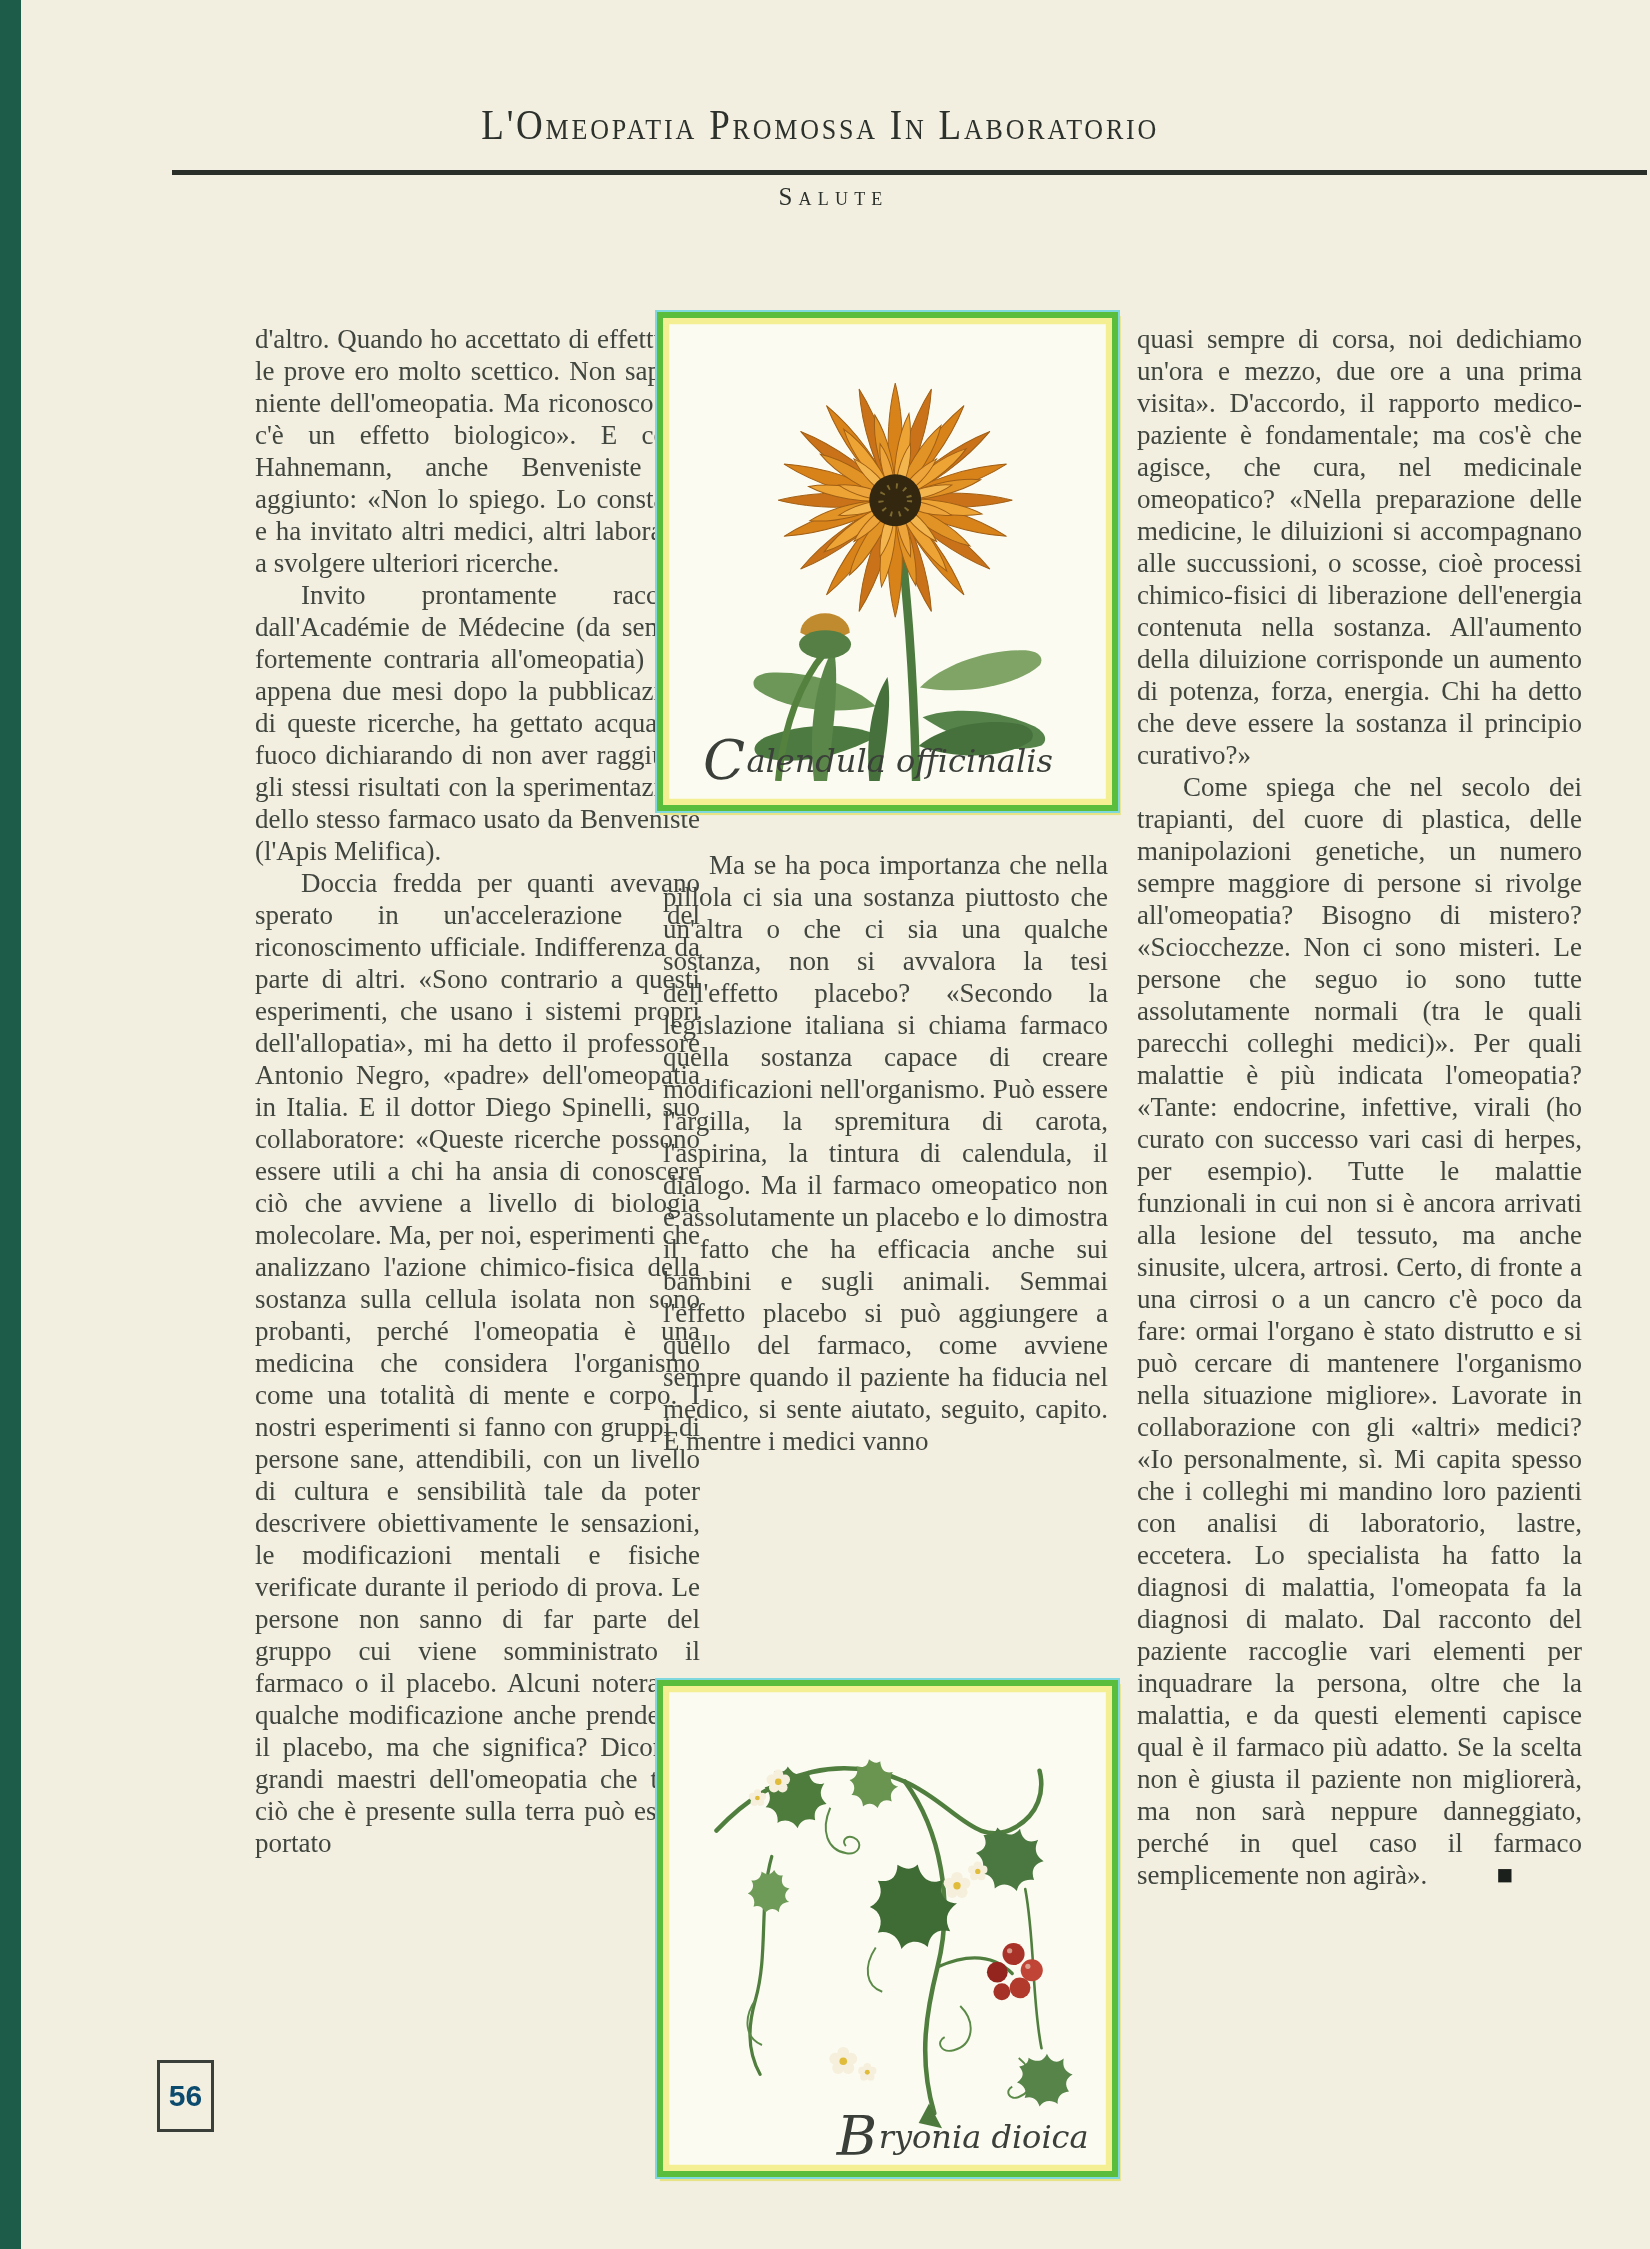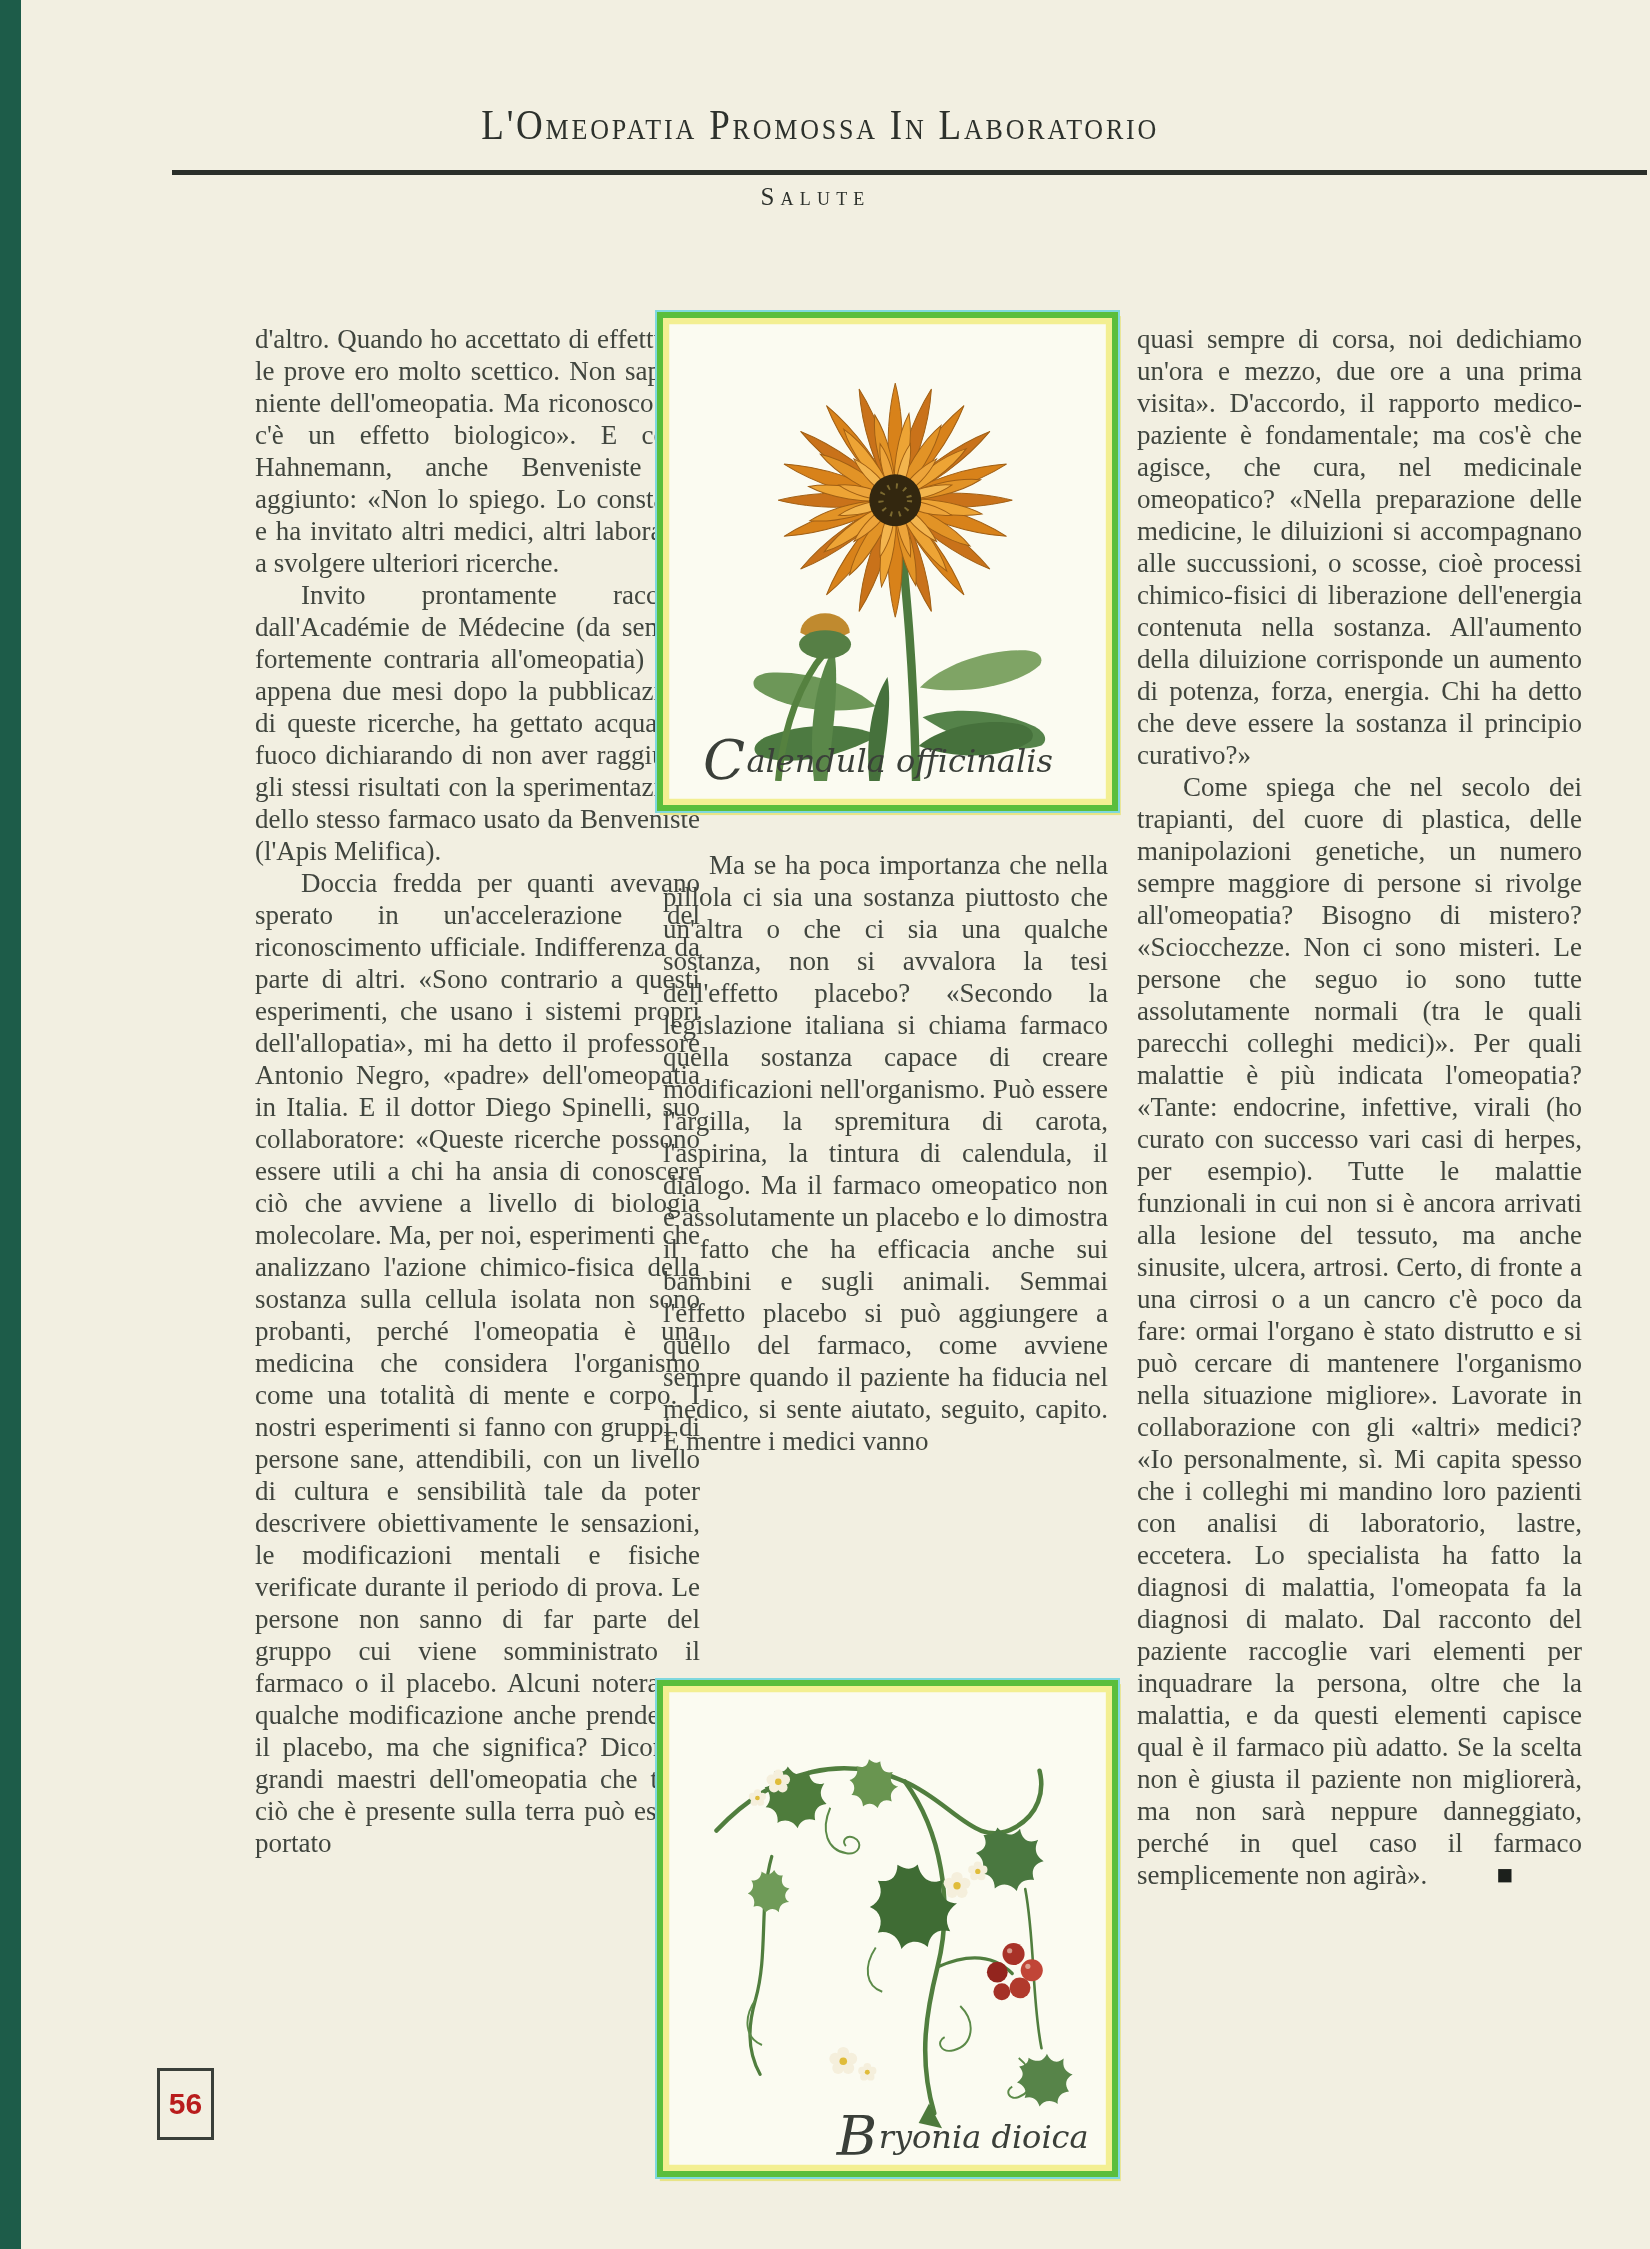--- a/index.html
+++ b/index.html
@@ -11,21 +11,21 @@
     overflow:hidden;
   }
   .page{position:relative;width:1627px;height:2250px;background:#f2efe1;}
   .spine{position:absolute;left:0;top:0;width:20.7px;height:100%;background:#1d5c49;}
 
   
   .kicker{position:absolute;left:20.7px;top:103px;width:1599px;text-align:center;
     font-variant:small-caps;font-size:37px;letter-spacing:2.8px;color:#2d312c;
     transform:scaleY(1.12);}
   .rule{position:absolute;left:172px;top:170px;width:1475px;height:4.8px;background:#2b2f2a;}
-  .section-label{position:absolute;left:16px;top:183px;width:1599px;text-align:center;
+  .section-label{position:absolute;left:34px;top:183px;width:1599px;text-align:center;
     font-variant:small-caps;font-size:25px;letter-spacing:6.2px;color:#2d312c;}
 
   
   .col{position:absolute;width:445px;font-size:27px;line-height:32px;text-align:justify;
     color:#40453e;}
   .col p{margin:0;}
   .col p.ind{text-indent:1.7em;}
   #col1{left:207px;top:323px;height:1765px;overflow:hidden;margin-left:48px;}
   #col2-text{left:663px;top:849px;height:758px;overflow:hidden;}
   #col3{left:1137px;top:323px;height:1875px;overflow:hidden;}
@@ -40,22 +40,22 @@
   .plate svg{position:absolute;left:8.3px;top:8.3px;width:416px;height:455px;}
   .caption{position:absolute;font-style:italic;font-size:32px;color:#3a3f39;
     font-family:"DejaVu Serif","Liberation Serif",serif;white-space:nowrap;}
   .cap-initial{font-size:55px;line-height:0;vertical-align:-6.9px;margin-right:1.4px;}
   #plate1 .caption{left:40px;bottom:25px;}
   #plate2 .caption{right:23.4px;bottom:15px;}
 
   
   .folio{position:absolute;left:157px;top:2060px;width:51px;height:66px;
     border:3.4px solid #3a3f39;display:flex;align-items:center;justify-content:center;
-    font-family:"Liberation Sans",sans-serif;font-weight:bold;font-size:30px;color:#b91c1c;
-    background:#f2efe1;margin-top:8px;}
+    font-family:"Liberation Sans",sans-serif;font-weight:bold;font-size:30px;color:#0c4a6e;
+    background:#f2efe1;}
 </style>
 </head>
 <body>
 
 <div class="page">
 
   <div class="spine"></div>
 
   <div class="kicker">L'Omeopatia Promossa In Laboratorio</div>
   <div class="rule"></div>

